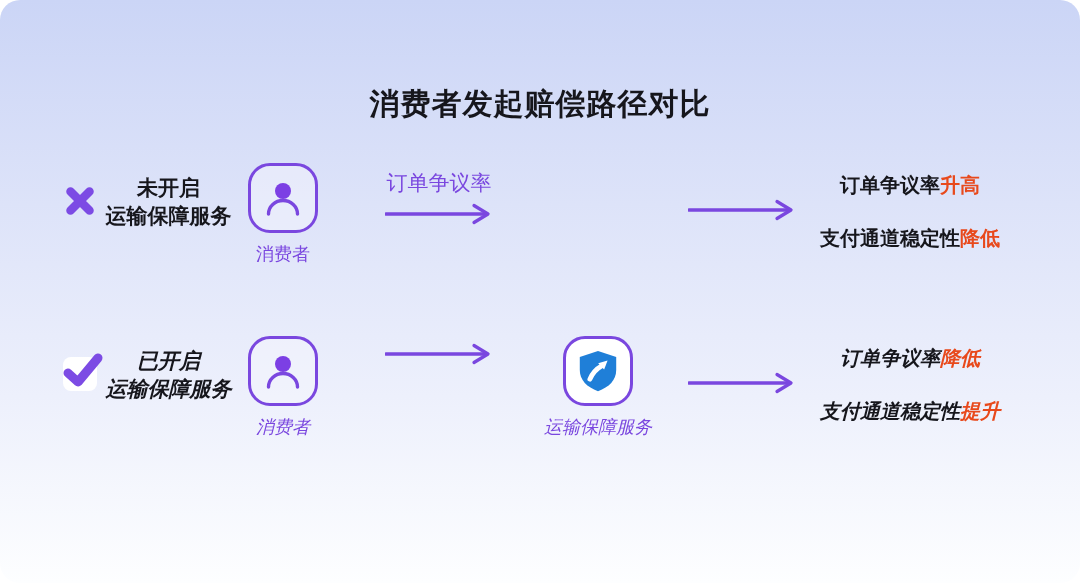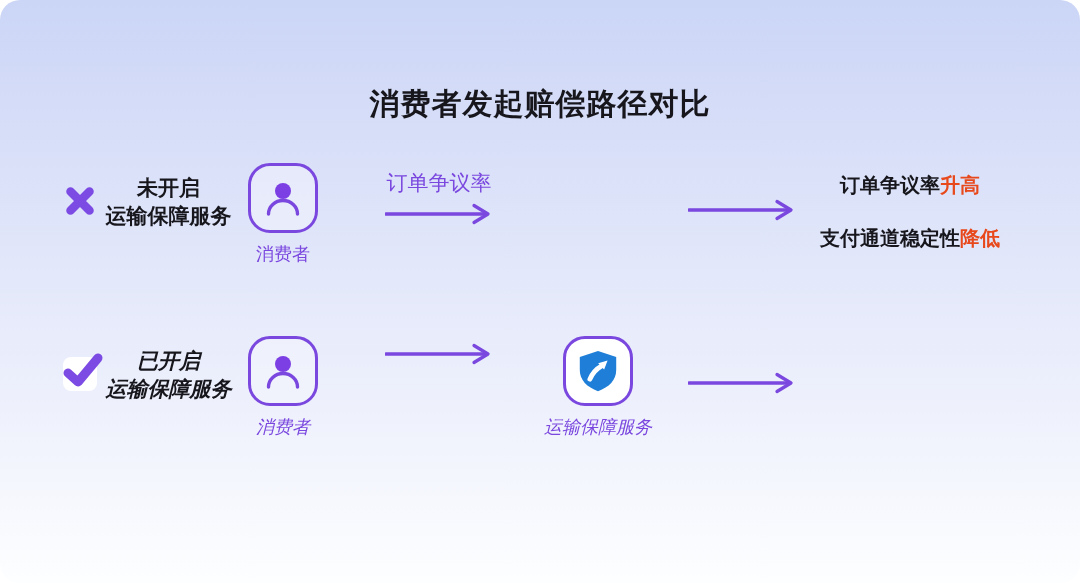--- a/index.html
+++ b/index.html
@@ -145,15 +145,23 @@
         </svg>
       </div>
       <div class="node-label">运输保障服务</div>
     </div>
 
     <svg class="flow-arrow" width="108" height="22" viewBox="0 0 108 22">
       <line x1="1" y1="11" x2="100" y2="11" stroke="#7A47DF" stroke-width="3.3" stroke-linecap="round"></line>
       <path d="M89 2.5 L103 11 L89 19.5" fill="none" stroke="#7A47DF" stroke-width="3.3" stroke-linecap="round" stroke-linejoin="round"></path>
     </svg>
 
+    <div class="outcomes">
+      <div class="outcome-line">
+        <span>订单争议率</span><span class="highlight">降低</span>
+      </div>
+      <div class="outcome-line">
+        <span>支付通道稳定性</span><span class="highlight">提升</span>
+      </div>
+    </div>
   </div>
 
 </div>
 
 </body></html>

